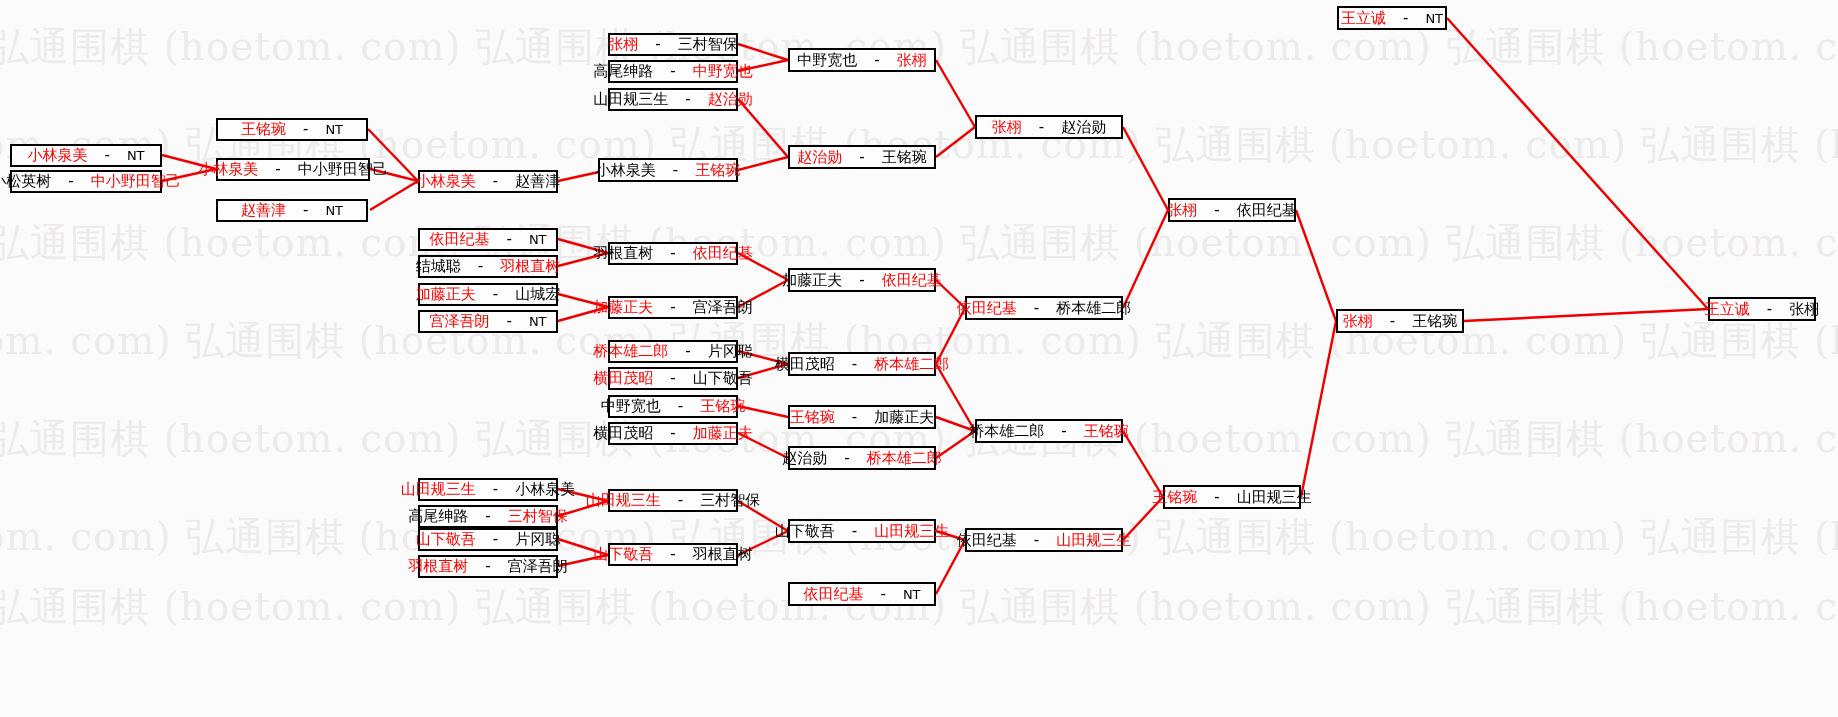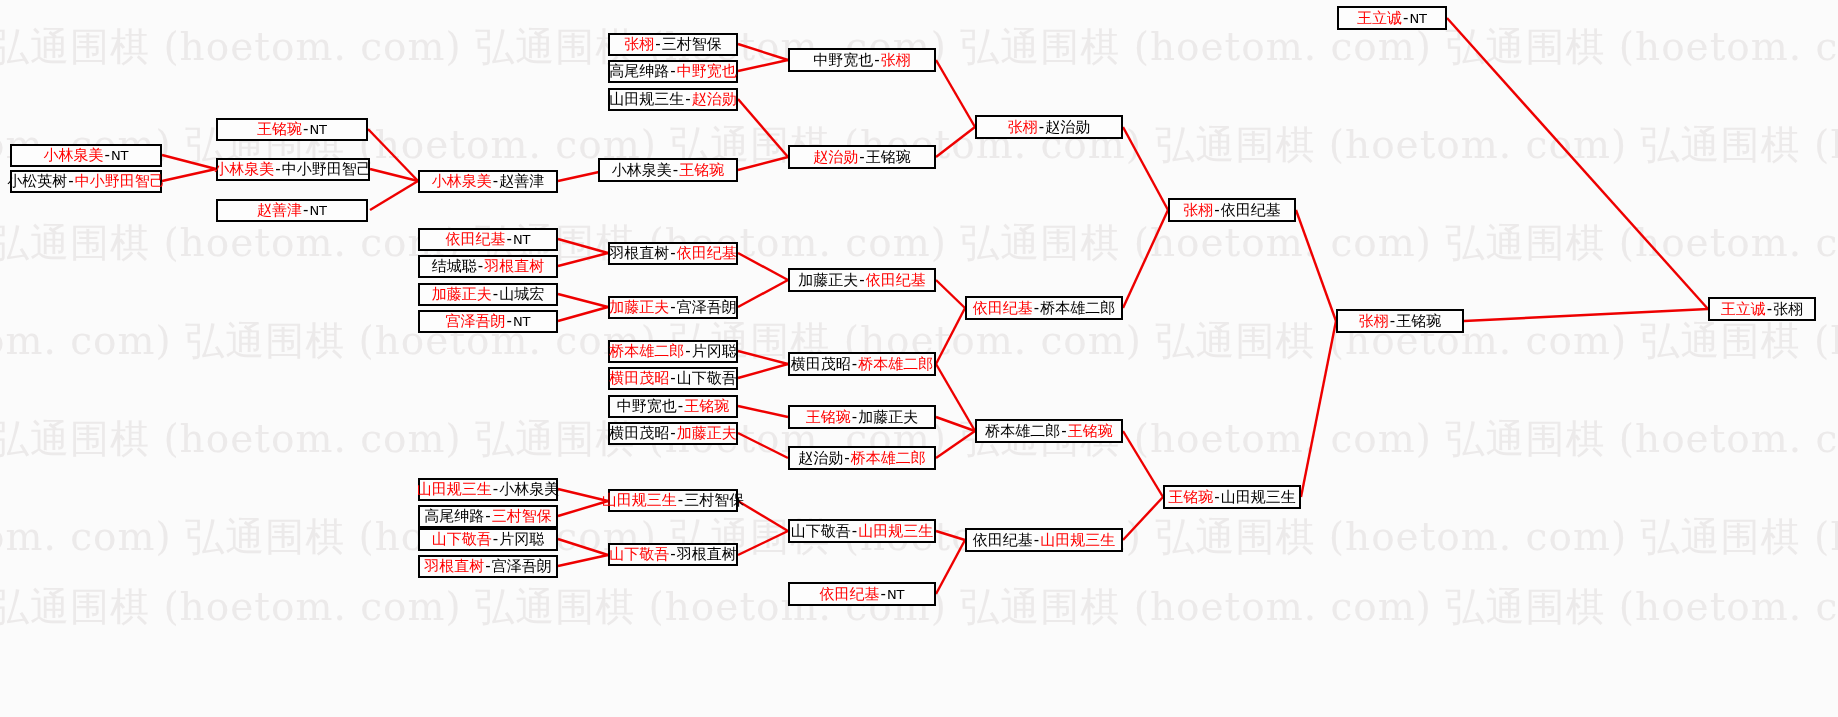--- a/index.html
+++ b/index.html
@@ -49,20 +49,21 @@
     border: 2px solid #000;
     background: #fdfdfd;
     color: #000;
     font-size: 15px;
     line-height: 1;
     display: flex;
     align-items: center;
     justify-content: center;
     white-space: nowrap;
     font-family: "DejaVu Sans", "Liberation Sans", sans-serif;
+    gap: 16px;
   }
   .node .nm { display: inline-block; }
   .node .win { color: #f00; }
   .node .lose { color: #000; }
   .node .dash { color: #000; padding: 0 1px; }
 </style>
 </head>
 <body>
 
 <div id="stage">

